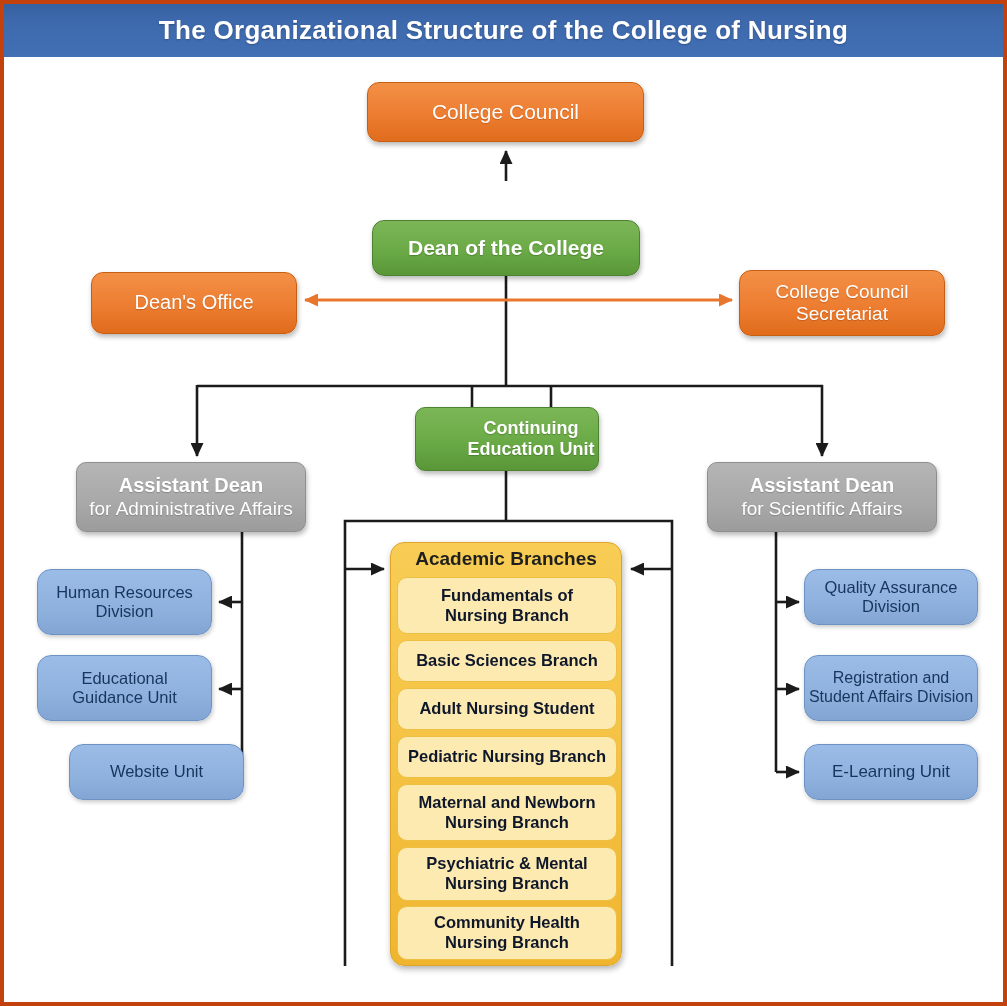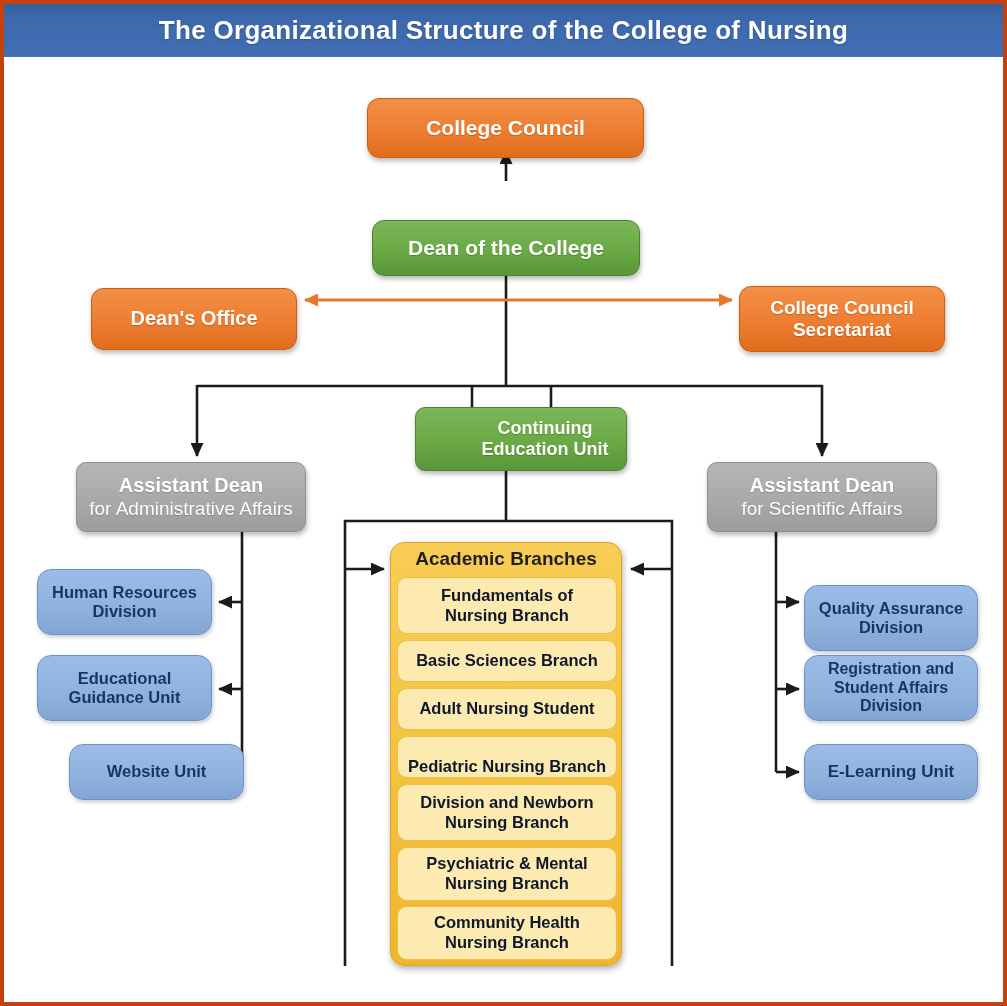--- a/index.html
+++ b/index.html
@@ -16,39 +16,38 @@
     text-shadow:0 1px 2px rgba(0,0,0,.25);
   }
   .node{
     position:absolute;display:flex;flex-direction:column;align-items:center;justify-content:center;
     text-align:center;border-radius:12px;line-height:1.18;box-sizing:border-box;
     box-shadow:1px 3px 5px rgba(0,0,0,.28);
   }
   .node span{display:block;}
   .orange{
     background:linear-gradient(#f29046 0%,#ed7d31 55%,#e06c1c 100%);
-    border:1px solid #c75f12;color:#fff;font-weight:bold;font-size:21px;
+    border:1px solid #c75f12;color:#fff;font-weight:normal;font-size:21px;
     text-shadow:0 1px 1px rgba(120,50,0,.35);
-    margin-top:16px;
   }
   .green{
     background:linear-gradient(#7cb657 0%,#6aaa46 55%,#599638 100%);
     border:1px solid #4d8230;color:#fff;font-weight:bold;font-size:21px;
     text-shadow:0 1px 1px rgba(30,70,10,.35);
   }
   .gray{
     background:linear-gradient(#b5b5b5 0%,#a8a8a8 60%,#9c9c9c 100%);
     border:1px solid #8f8f8f;color:#fff;font-size:20px;border-radius:10px;
     text-shadow:0 1px 1px rgba(0,0,0,.2);
   }
   .gray .ln1{font-weight:bold;}
   .gray .ln2{font-weight:normal;font-size:19px;}
   .blue{
     background:linear-gradient(#9bbce6 0%,#8fb1de 60%,#83a5d3 100%);
-    border:1px solid #6d93c4;color:#17365d;font-weight:bold;font-size:16.5px;
+    border:1px solid #6d93c4;color:#17365d;font-weight:normal;font-size:16.5px;
     box-shadow:1px 2px 4px rgba(0,0,0,.22);border-radius:14px;
   }
   .goldbox{
     position:absolute;border-radius:14px;box-sizing:border-box;
     background:linear-gradient(#f8cd55 0%,#f5c243 50%,#efb52f 100%);
     border:1px solid #dca428;box-shadow:1px 3px 6px rgba(0,0,0,.3);
   }
   .goldbox .gtitle{
     position:absolute;left:0;top:5px;width:100%;text-align:center;
     color:#1f1f1f;font-weight:bold;font-size:19px;
@@ -128,21 +127,21 @@
 
   <div class="node orange" style="left:87px;top:268px;width:206px;height:62px;font-size:20px;">
     <span>Dean's Office</span>
   </div>
 
   <div class="node orange" style="left:735px;top:266px;width:206px;height:66px;font-size:19px;">
     <span>College Council</span>
     <span>Secretariat</span>
   </div>
 
-  <div class="node green" style="left:411px;top:403px;width:212px;height:64px;font-size:18px;border-radius:10px;padding-left:48px;">
+  <div class="node green" style="left:411px;top:403px;width:184px;height:64px;font-size:18px;border-radius:10px;padding-left:48px;">
     <span>Continuing</span>
     <span>Education Unit</span>
   </div>
 
   <div class="node gray" style="left:72px;top:458px;width:230px;height:70px;">
     <span class="ln1">Assistant Dean</span>
     <span class="ln2">for Administrative Affairs</span>
   </div>
 
   <div class="node gray" style="left:703px;top:458px;width:230px;height:70px;">
@@ -156,21 +155,21 @@
   </div>
   <div class="node blue" style="left:33px;top:651px;width:175px;height:66px;">
     <span>Educational</span>
     <span>Guidance Unit</span>
   </div>
   <div class="node blue" style="left:33px;top:740px;width:175px;height:56px;margin-left:32px;">
     <span>Website Unit</span>
     <span></span>
   </div>
 
-  <div class="node blue" style="left:800px;top:565px;width:174px;height:66px;margin-top:16px;">
+  <div class="node blue" style="left:800px;top:565px;width:174px;height:56px;">
     <span>Quality Assurance</span>
     <span>Division</span>
   </div>
   <div class="node blue smaller" style="left:800px;top:651px;width:174px;height:66px;">
     <span>Registration and</span>
     <span>Student Affairs Division</span>
   </div>
   <div class="node blue" style="left:800px;top:740px;width:174px;height:56px;font-size:17px;">
     <span>E-Learning Unit</span>
     <span></span>
@@ -184,26 +183,26 @@
       <span>Nursing Branch</span>
     </div>
     <div class="gitem" style="top:97px;height:42px;">
       <span>Basic Sciences Branch</span>
       <span></span>
     </div>
     <div class="gitem" style="top:145px;height:42px;">
       <span>Adult Nursing Student</span>
       <span></span>
     </div>
-    <div class="gitem" style="top:193px;height:42px;justify-content:flex-end;">
+    <div class="gitem" style="top:193px;height:42px;">
       <span>Pediatric Nursing Branch</span>
       <span></span>
     </div>
     <div class="gitem" style="top:241px;height:57px;">
-      <span>Division and Newborn</span>
+      <span>Maternal and Newborn</span>
       <span>Nursing Branch</span>
     </div>
     <div class="gitem" style="top:304px;height:54px;">
       <span>Psychiatric &amp; Mental</span>
       <span>Nursing Branch</span>
     </div>
     <div class="gitem" style="top:363px;height:54px;">
       <span>Community Health</span>
       <span>Nursing Branch</span>
     </div>

